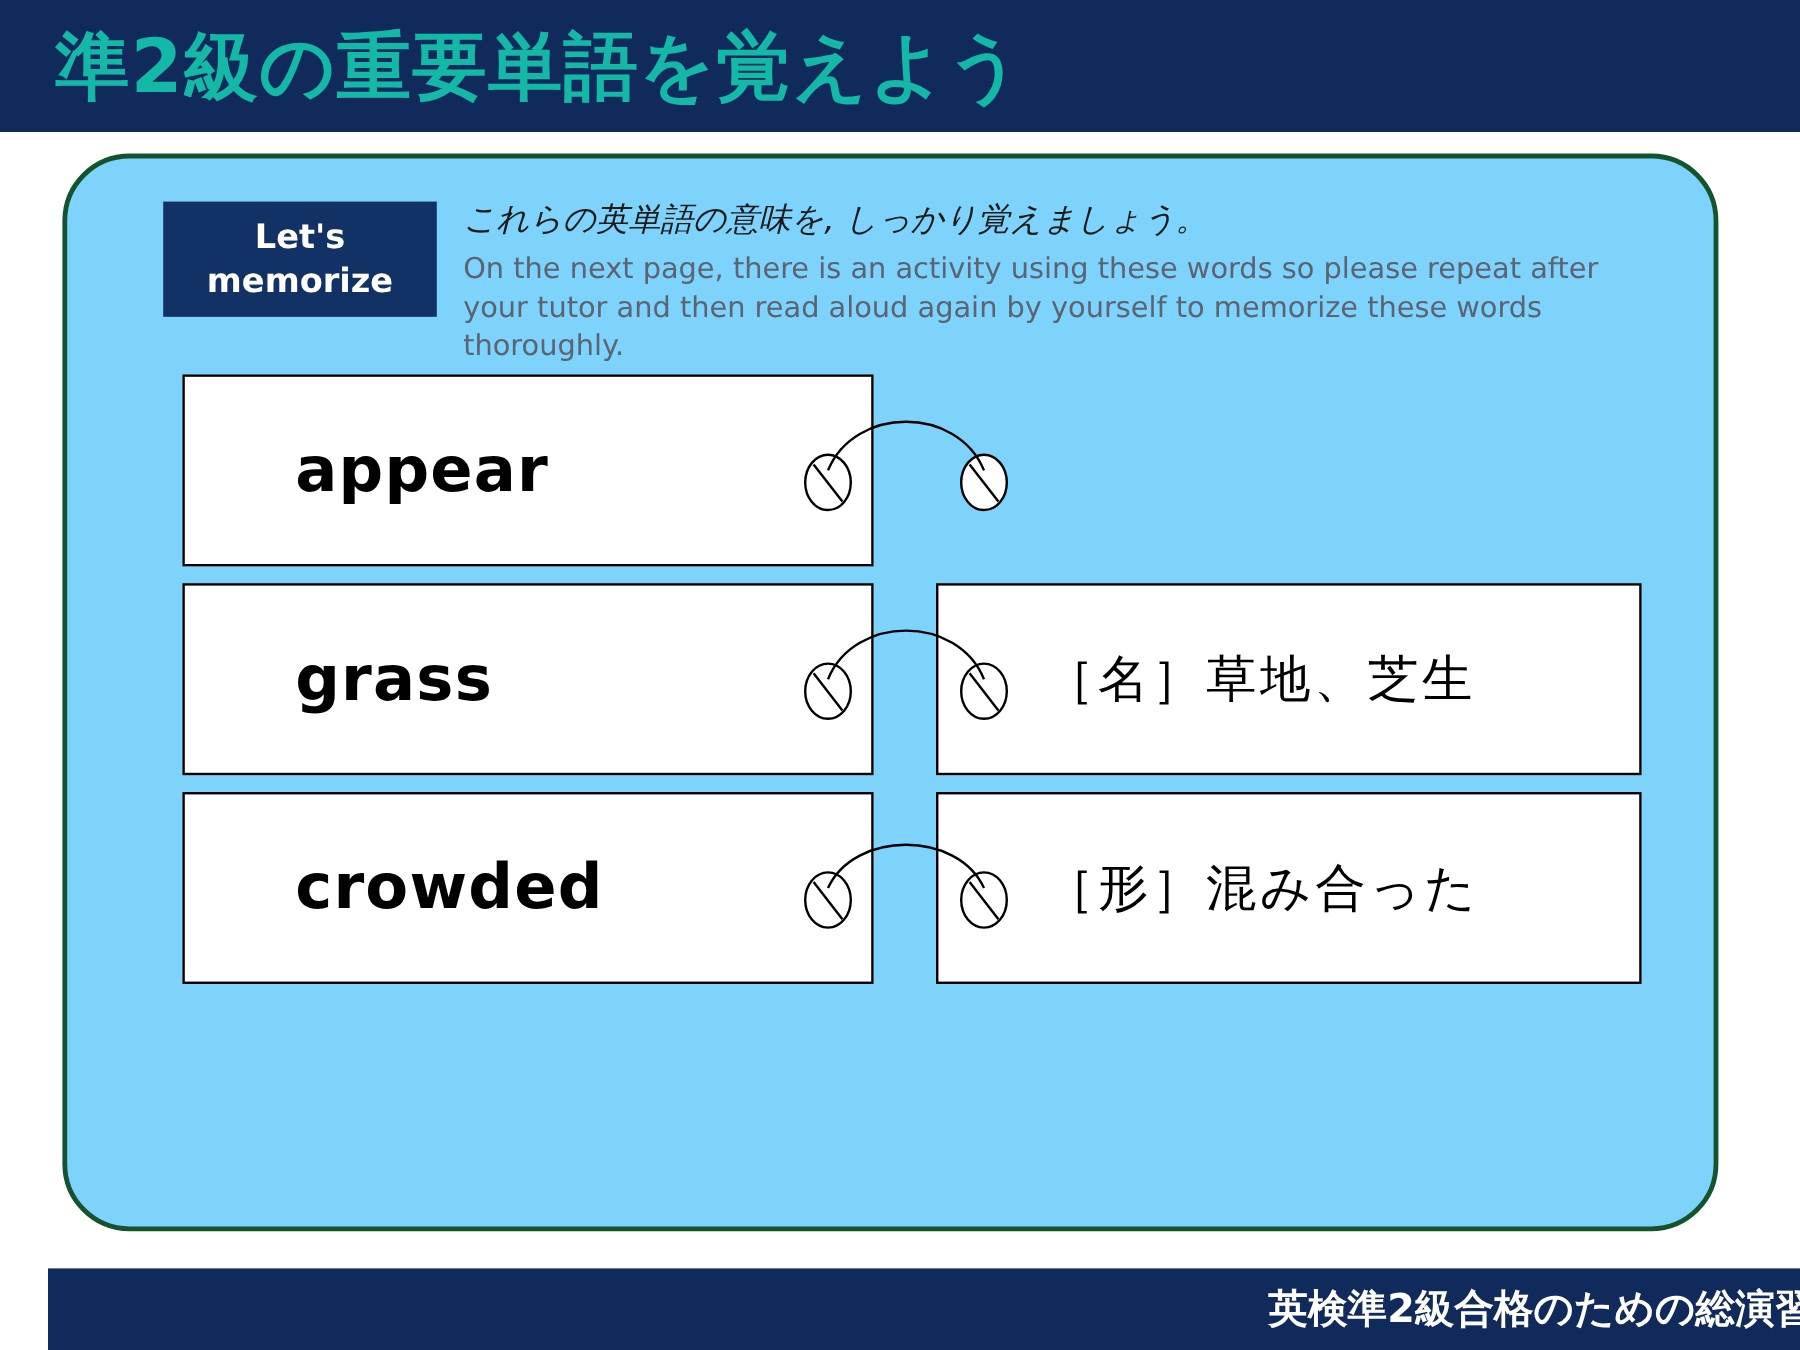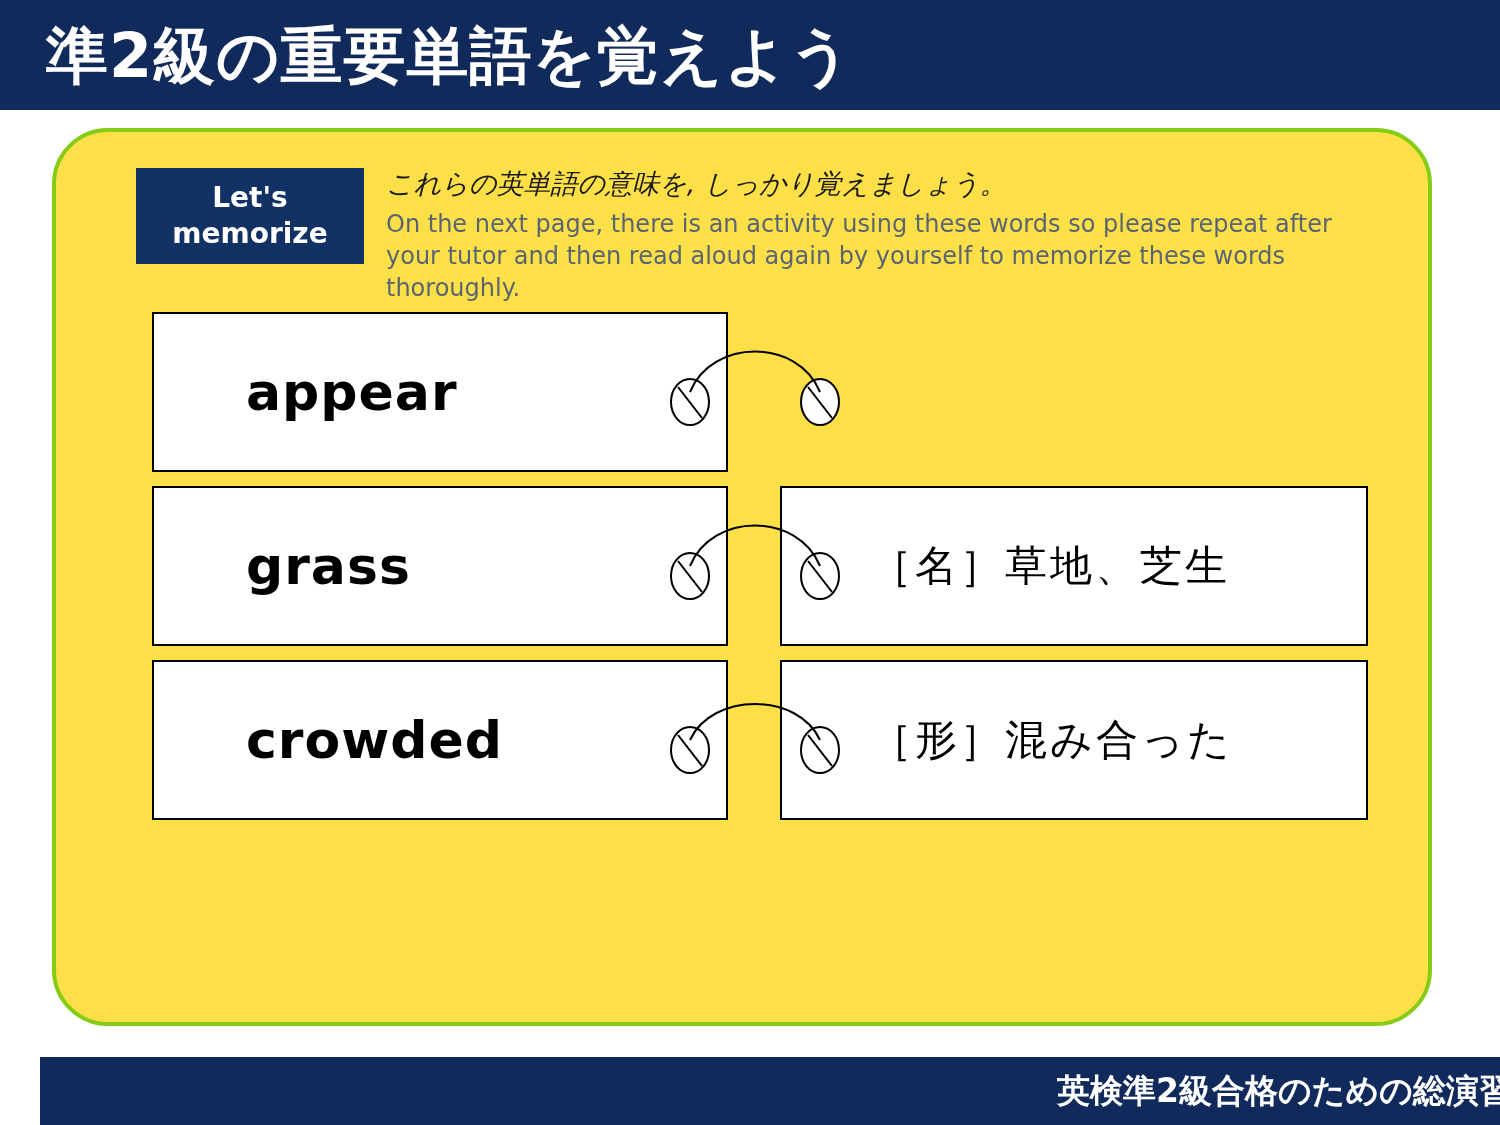--- a/index.html
+++ b/index.html
@@ -24,21 +24,21 @@
     height: 110px;
     background: #102a5c;
   }
   .header-title {
     position: absolute;
     left: 46px;
     top: 8px;
     font-size: 62px;
     line-height: 96px;
     font-weight: bold;
-    color: #ffffff;
+    color: #14b8a6;
     letter-spacing: 1px;
     white-space: nowrap;
     font-family: "DejaVu Sans", "Liberation Sans", sans-serif;
   }
 
   
   .footer-bar {
     position: absolute;
     left: 0;
     bottom: 0;
@@ -58,24 +58,24 @@
     font-family: "DejaVu Sans", "Liberation Sans", sans-serif;
   }
 
   
   .content-frame {
     position: absolute;
     left: 52px;
     top: 128px;
     width: 1380px;
     height: 898px;
-    border: 4px solid #84cc16;
+    border: 4px solid #14532d;
     border-radius: 56px;
     box-sizing: border-box;
-    background: #fde047;
+    background: #7dd3fc;
   }
 
   
   .memorize-badge {
     position: absolute;
     left: 80px;
     top: 36px;
     width: 228px;
     height: 96px;
     background: #123164;

